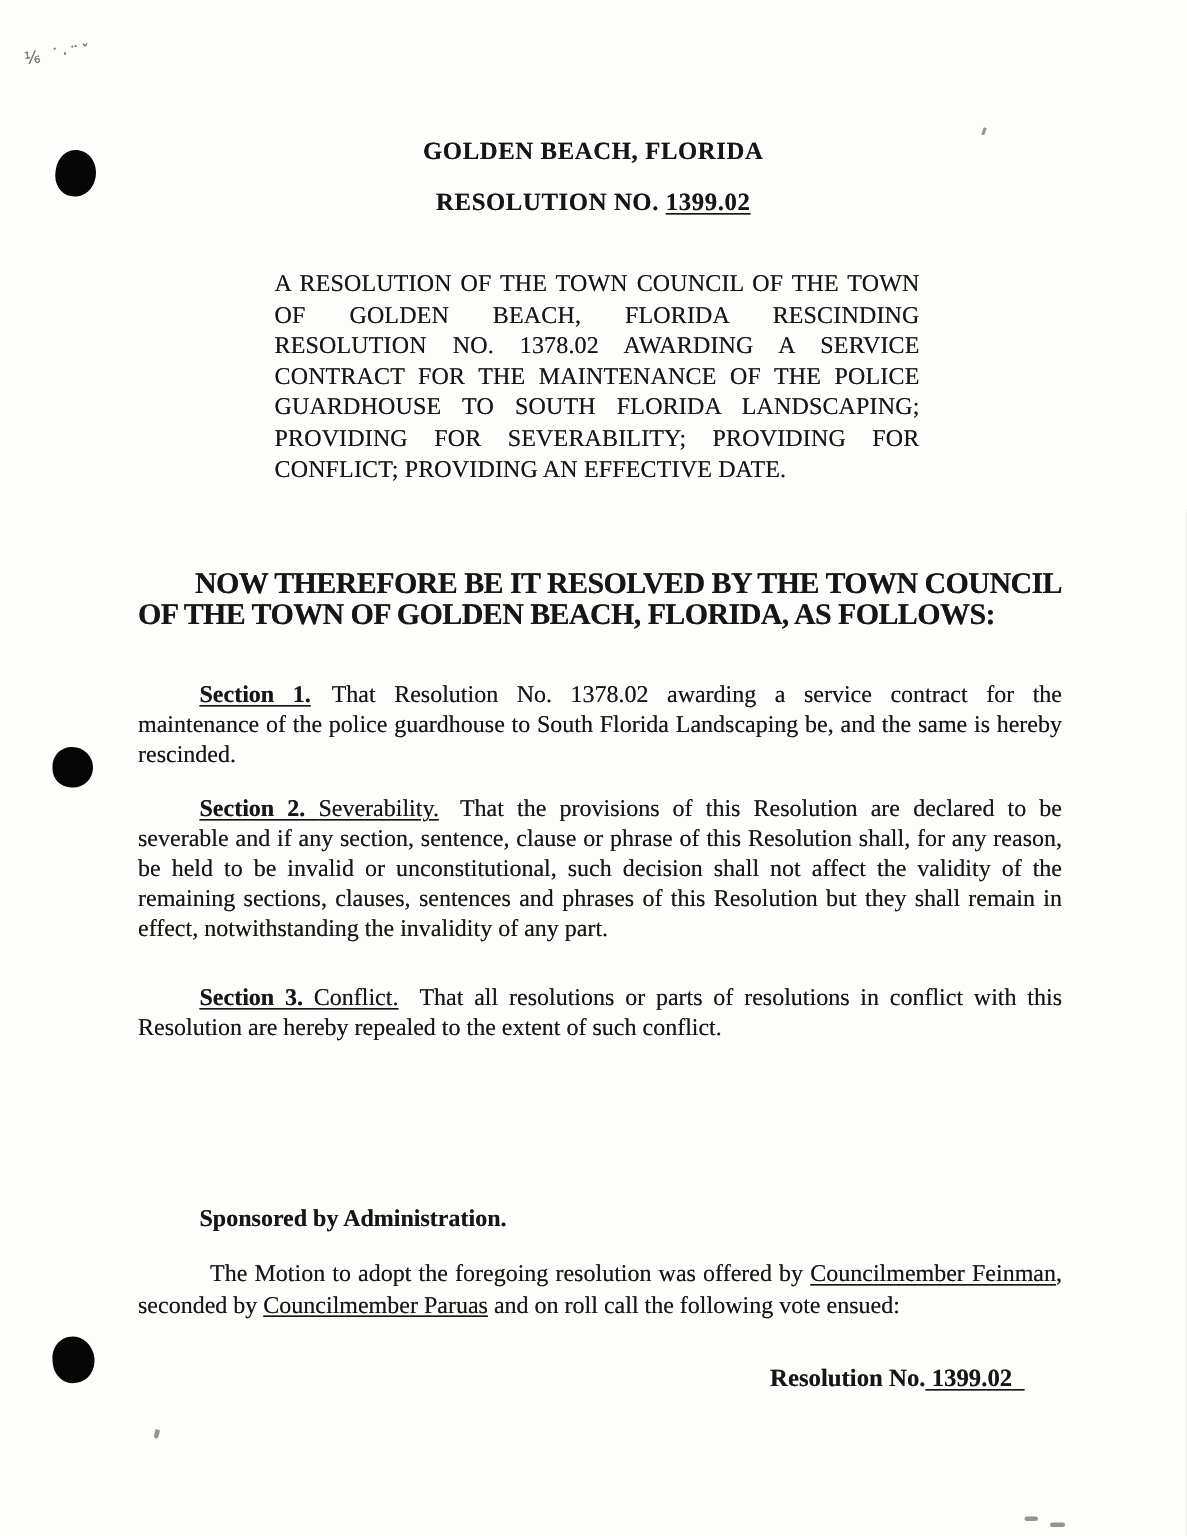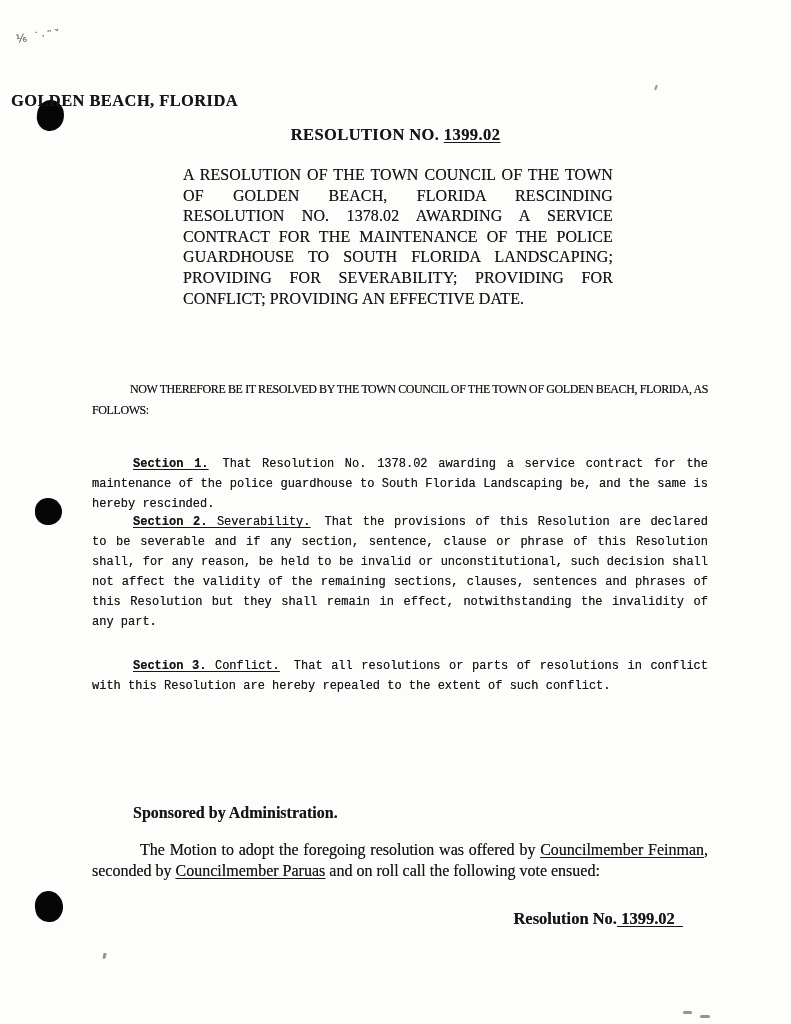--- a/index.html
+++ b/index.html
@@ -14,61 +14,60 @@
     overflow: hidden;
     text-shadow: 0 0 0.4px rgba(20,20,20,0.65);
   }
   .abs { position: absolute; }
   .b { font-weight: bold; }
   .u { text-decoration: underline; text-underline-offset: 2px; text-decoration-thickness: 1.4px; text-align: right; }
   .pre { white-space: pre; }
 
   .doc-title {
     left: 0; right: 0; top: 91px;
+    text-align: center;
     font-weight: bold;
     font-size: 16.5px;
     letter-spacing: 0.4px;
-    margin-left: 11px;
   }
   .res-heading {
     left: 0; right: 0; top: 125px;
     text-align: center;
     font-weight: bold;
     font-size: 16.5px;
     letter-spacing: 0.4px;
   }
   .preamble {
-    left: 183px; top: 165px; width: 430px;
+    left: 183px; top: 180px; width: 430px;
     font-size: 16px;
     line-height: 20.6px;
     text-align: justify;
     letter-spacing: 0.1px;
     margin: 0;
   }
   .resolved {
     left: 92px; top: 379px; width: 616px;
-    font-weight: normal;
-    font-size: 12px;
+    font-weight: bold;
+    font-size: 20px;
     line-height: 21px;
     text-indent: 38px;
     text-align: justify;
     letter-spacing: -0.4px;
     margin: 0;
   }
   .section {
     left: 92px; width: 616px;
-    font-size: 12px;
+    font-size: 16px;
     line-height: 20px;
     text-indent: 41px;
     text-align: justify;
     margin: 0;
-    font-family: Liberation Mono, monospace;
   }
   .sec1 { top: 454px; }
-  .sec2 { top: 512px; }
+  .sec2 { top: 530px; }
   .sec3 { top: 656px; }
   .sec4 { top: 731px; }
   .gap { display: inline-block; width: 14px; }
   .sponsored {
     left: 133px; top: 804px;
     font-weight: bold;
     font-size: 16px;
     margin: 0;
   }
   .motion {

